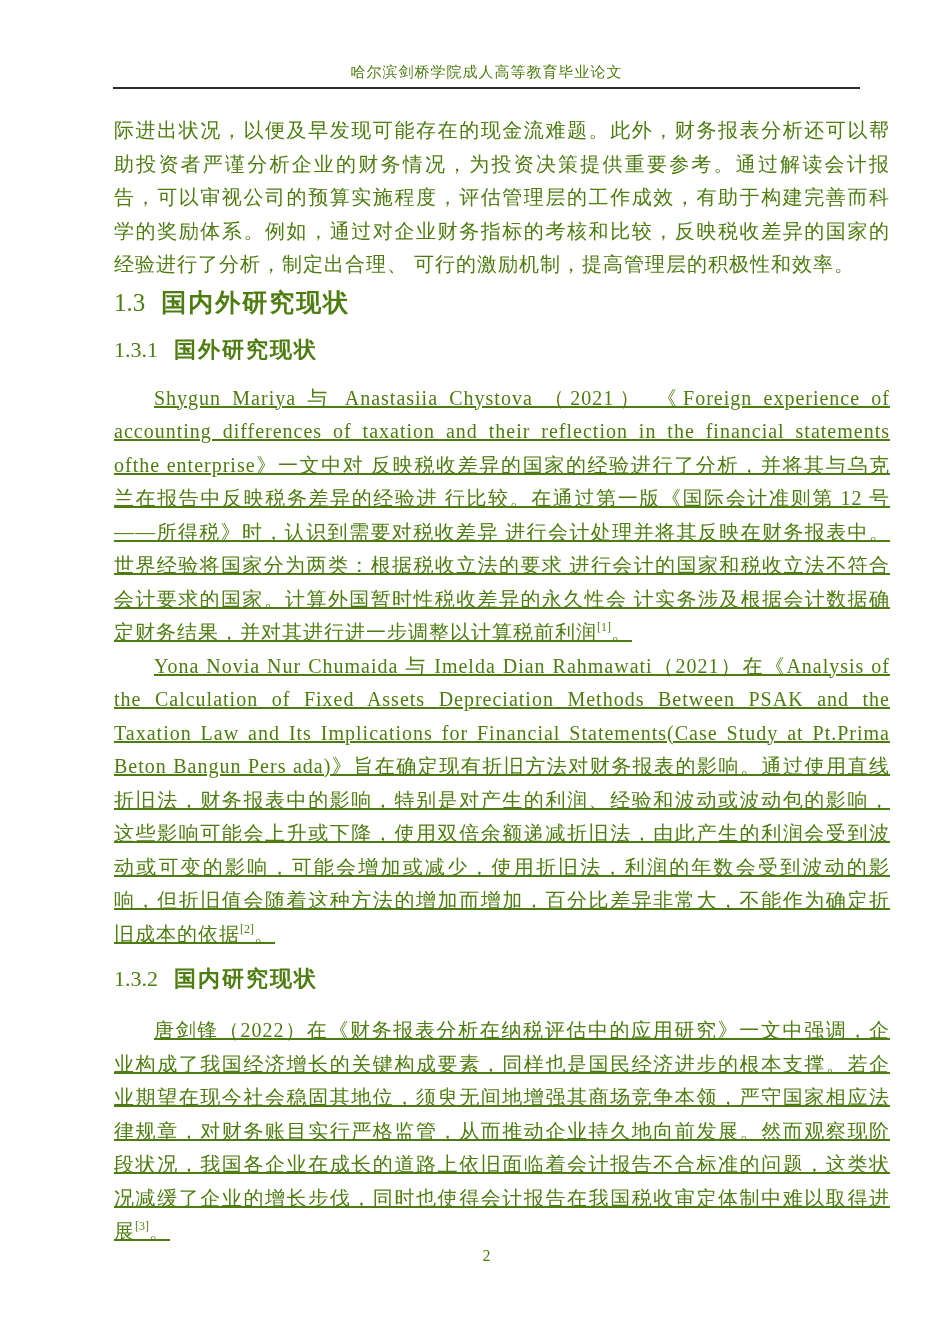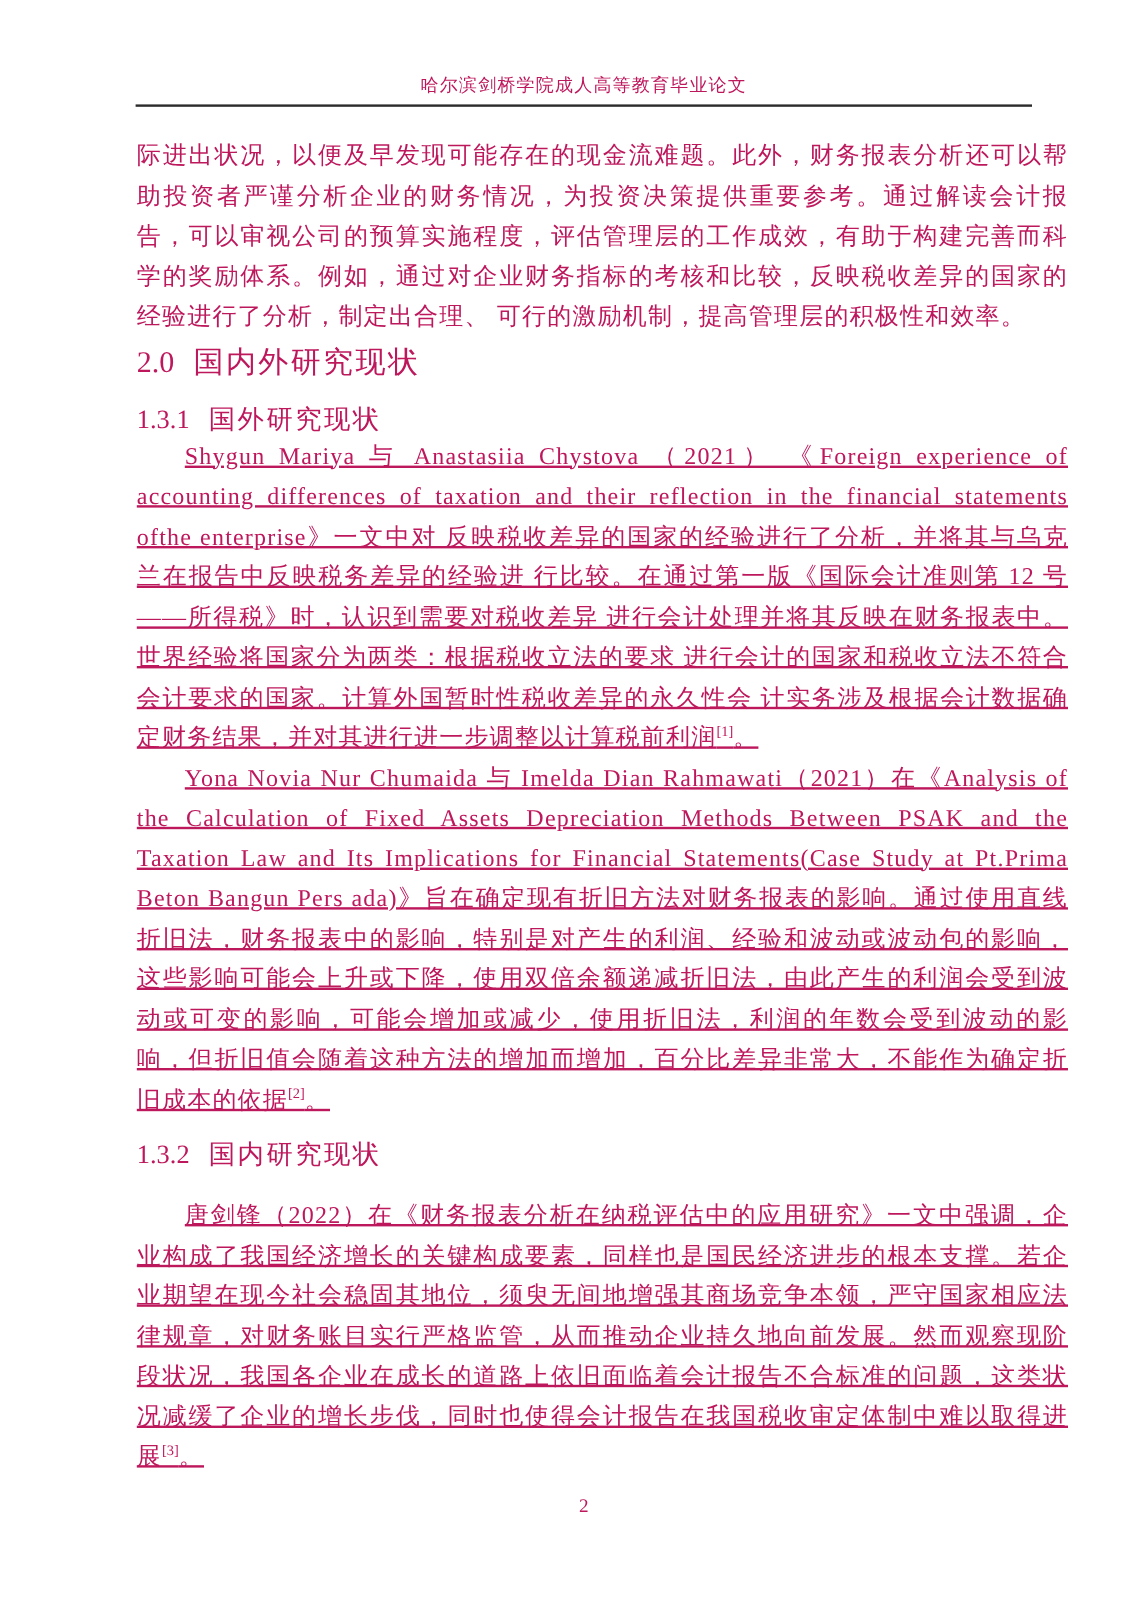--- a/index.html
+++ b/index.html
@@ -5,21 +5,21 @@
   html, body {
     margin: 0;
     padding: 0;
     background: #ffffff;
   }
   .page {
     position: relative;
     width: 950px;
     height: 1344px;
     background: #ffffff;
-    color: #be185d;
+    color: #4d7c0f;
     overflow: hidden;
     font-family: "Liberation Serif", "DejaVu Serif", serif;
   }
   
   .running-header {
     position: absolute;
     left: 113px;
     top: 62px;
     width: 747px;
     text-align: center;
@@ -59,33 +59,34 @@
     display: block;
     margin: 0;
   }
   .sec-heading .h-num {
     font-family: "Liberation Serif", "DejaVu Serif", serif;
     font-weight: 500;
     margin-right: 16px;
   }
   .sec-heading .h-title {
     font-family: "Liberation Sans", "DejaVu Sans", sans-serif;
-    font-weight: 400;
+    font-weight: 700;
     letter-spacing: 2px;
   }
   .sec-heading.level1 {
     font-size: 25px;
     line-height: 32px;
     margin-top: 4px;
     margin-bottom: 16px;
   }
   .sec-heading.level2 {
     font-size: 22px;
     line-height: 30px;
     margin-top: 0;
+    margin-bottom: 17px;
   }
   .sec-heading.level2.mid {
     margin-top: 13px;
     margin-bottom: 20px;
   }
   
   .footer {
     position: absolute;
     left: 113px;
     top: 1246px;
@@ -102,21 +103,21 @@
 
   <div class="running-header">
     <span>哈尔滨剑桥学院成人高等教育毕业论文</span>
   </div>
 
   <div class="content">
 
     <p class="body-par"><span>际进出状况，以便及早发现可能存在的现金流难题。此外，财务报表分析还可以帮助投资者严谨分析企业的财务情况，为投资决策提供重要参考。通过解读会计报告，可以审视公司的预算实施程度，评估管理层的工作成效，有助于构建完善而科学的奖励体系。例如，通过对企业财务指标的考核和比较，反映税收差异的国家的经验进行了分析，制定出合理、 可行的激励机制，提高管理层的积极性和效率。</span></p>
 
     <div class="sec-heading level1">
-      <span class="h-num">2.0</span><span class="h-title">国内外研究现状</span>
+      <span class="h-num">1.3</span><span class="h-title">国内外研究现状</span>
     </div>
 
     <div class="sec-heading level2">
       <span class="h-num">1.3.1</span><span class="h-title">国外研究现状</span>
     </div>
 
     <p class="body-par indent"><span>Shygun Mariya 与 Anastasiia Chystova （2021） 《Foreign experience of accounting differences of taxation and their reflection in the financial statements ofthe enterprise》一文中对 反映税收差异的国家的经验进行了分析，并将其与乌克兰在报告中反映税务差异的经验进 行比较。在通过第一版《国际会计准则第 12 号——所得税》时，认识到需要对税收差异 进行会计处理并将其反映在财务报表中。世界经验将国家分为两类：根据税收立法的要求 进行会计的国家和税收立法不符合会计要求的国家。计算外国暂时性税收差异的永久性会 计实务涉及根据会计数据确定财务结果，并对其进行进一步调整以计算税前利润</span><sup class="ref">[1]</sup><span>。</span></p>
 
     <p class="body-par indent"><span>Yona Novia Nur Chumaida 与 Imelda Dian Rahmawati（2021）在《Analysis of the Calculation of Fixed Assets Depreciation Methods Between PSAK and the Taxation Law and Its Implications for Financial Statements(Case Study at Pt.Prima Beton Bangun Pers ada)》旨在确定现有折旧方法对财务报表的影响。通过使用直线折旧法，财务报表中的影响，特别是对产生的利润、经验和波动或波动包的影响，这些影响可能会上升或下降，使用双倍余额递减折旧法，由此产生的利润会受到波动或可变的影响，可能会增加或减少，使用折旧法，利润的年数会受到波动的影响，但折旧值会随着这种方法的增加而增加，百分比差异非常大，不能作为确定折旧成本的依据</span><sup class="ref">[2]</sup><span>。</span></p>
 

